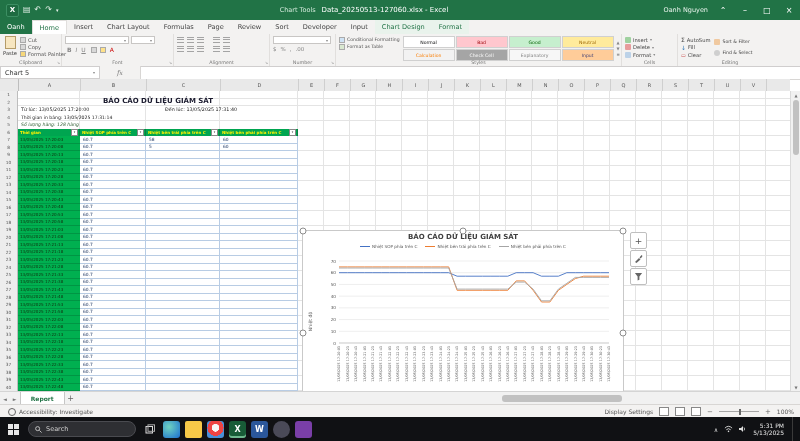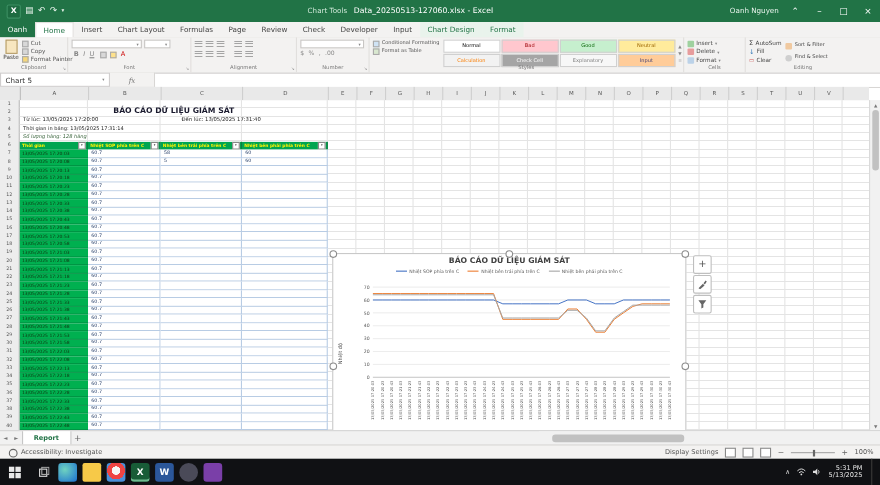--- a/index.html
+++ b/index.html
@@ -160,21 +160,21 @@
 
   <div id="tabrow">
     <span id="tabs" style="display:flex">
         <div class="tab file">Oanh</div>
         <div class="tab active">Home</div>
         <div class="tab">Insert</div>
         <div class="tab">Chart Layout</div>
         <div class="tab">Formulas</div>
         <div class="tab">Page</div>
         <div class="tab">Review</div>
-        <div class="tab">Check</div>
+        <div class="tab">Sort</div>
         <div class="tab">Developer</div>
         <div class="tab">Input</div>
         <div class="tab contextual">Chart Design</div>
         <div class="tab contextual">Format</div>
       </span>
   </div>
 
   <div id="ribbon">
     <div class="rgroup" style="width:62px">
       <div style="display:flex;gap:3px">
@@ -745,20 +745,27 @@
 
   <div id="taskbar">
     <div id="startbtn">
       <svg width="11" height="11" viewBox="0 0 11 11">
         <rect x="0" y="0" width="5" height="5" fill="#e8e8e8"></rect>
           <rect x="6" y="0" width="5" height="5" fill="#e8e8e8"></rect>
         <rect x="0" y="6" width="5" height="5" fill="#e8e8e8"></rect>
           <rect x="6" y="6" width="5" height="5" fill="#e8e8e8"></rect>
       </svg>
     </div>
+    <div id="searchpill">
+      <svg width="7" height="7" viewBox="0 0 8 8">
+        <circle cx="3" cy="3" r="2.3" fill="none" stroke="#cfcfcf" stroke-width="1"></circle>
+          <line x1="5" y1="5" x2="7.5" y2="7.5" stroke="#cfcfcf" stroke-width="1"></line>
+      </svg>
+      <span>Search</span>
+    </div>
     <div class="tb-ic">
       <svg width="10" height="10" viewBox="0 0 10 10">
           <rect x="1" y="2.5" width="6.5" height="6.5" fill="none" stroke="#ddd"></rect>
           <rect x="3" y="0.8" width="6.5" height="6.5" fill="none" stroke="#aaa"></rect>
         </svg>
     </div>
     <div class="tb-ic" style="background:radial-gradient(circle at 35% 35%,#6fd3c0,#1b6fd0)"></div>
     <div class="tb-ic" style="background:#f7c948;border-radius:2px"></div>
     <div class="tb-ic" style="background:radial-gradient(circle at 50% 40%,#f7f7f7 28%,#e44 30% 60%,#4a90d9 61%)"></div>
     <div class="tb-ic tb-active" style="background-color:#185c37">X</div>

